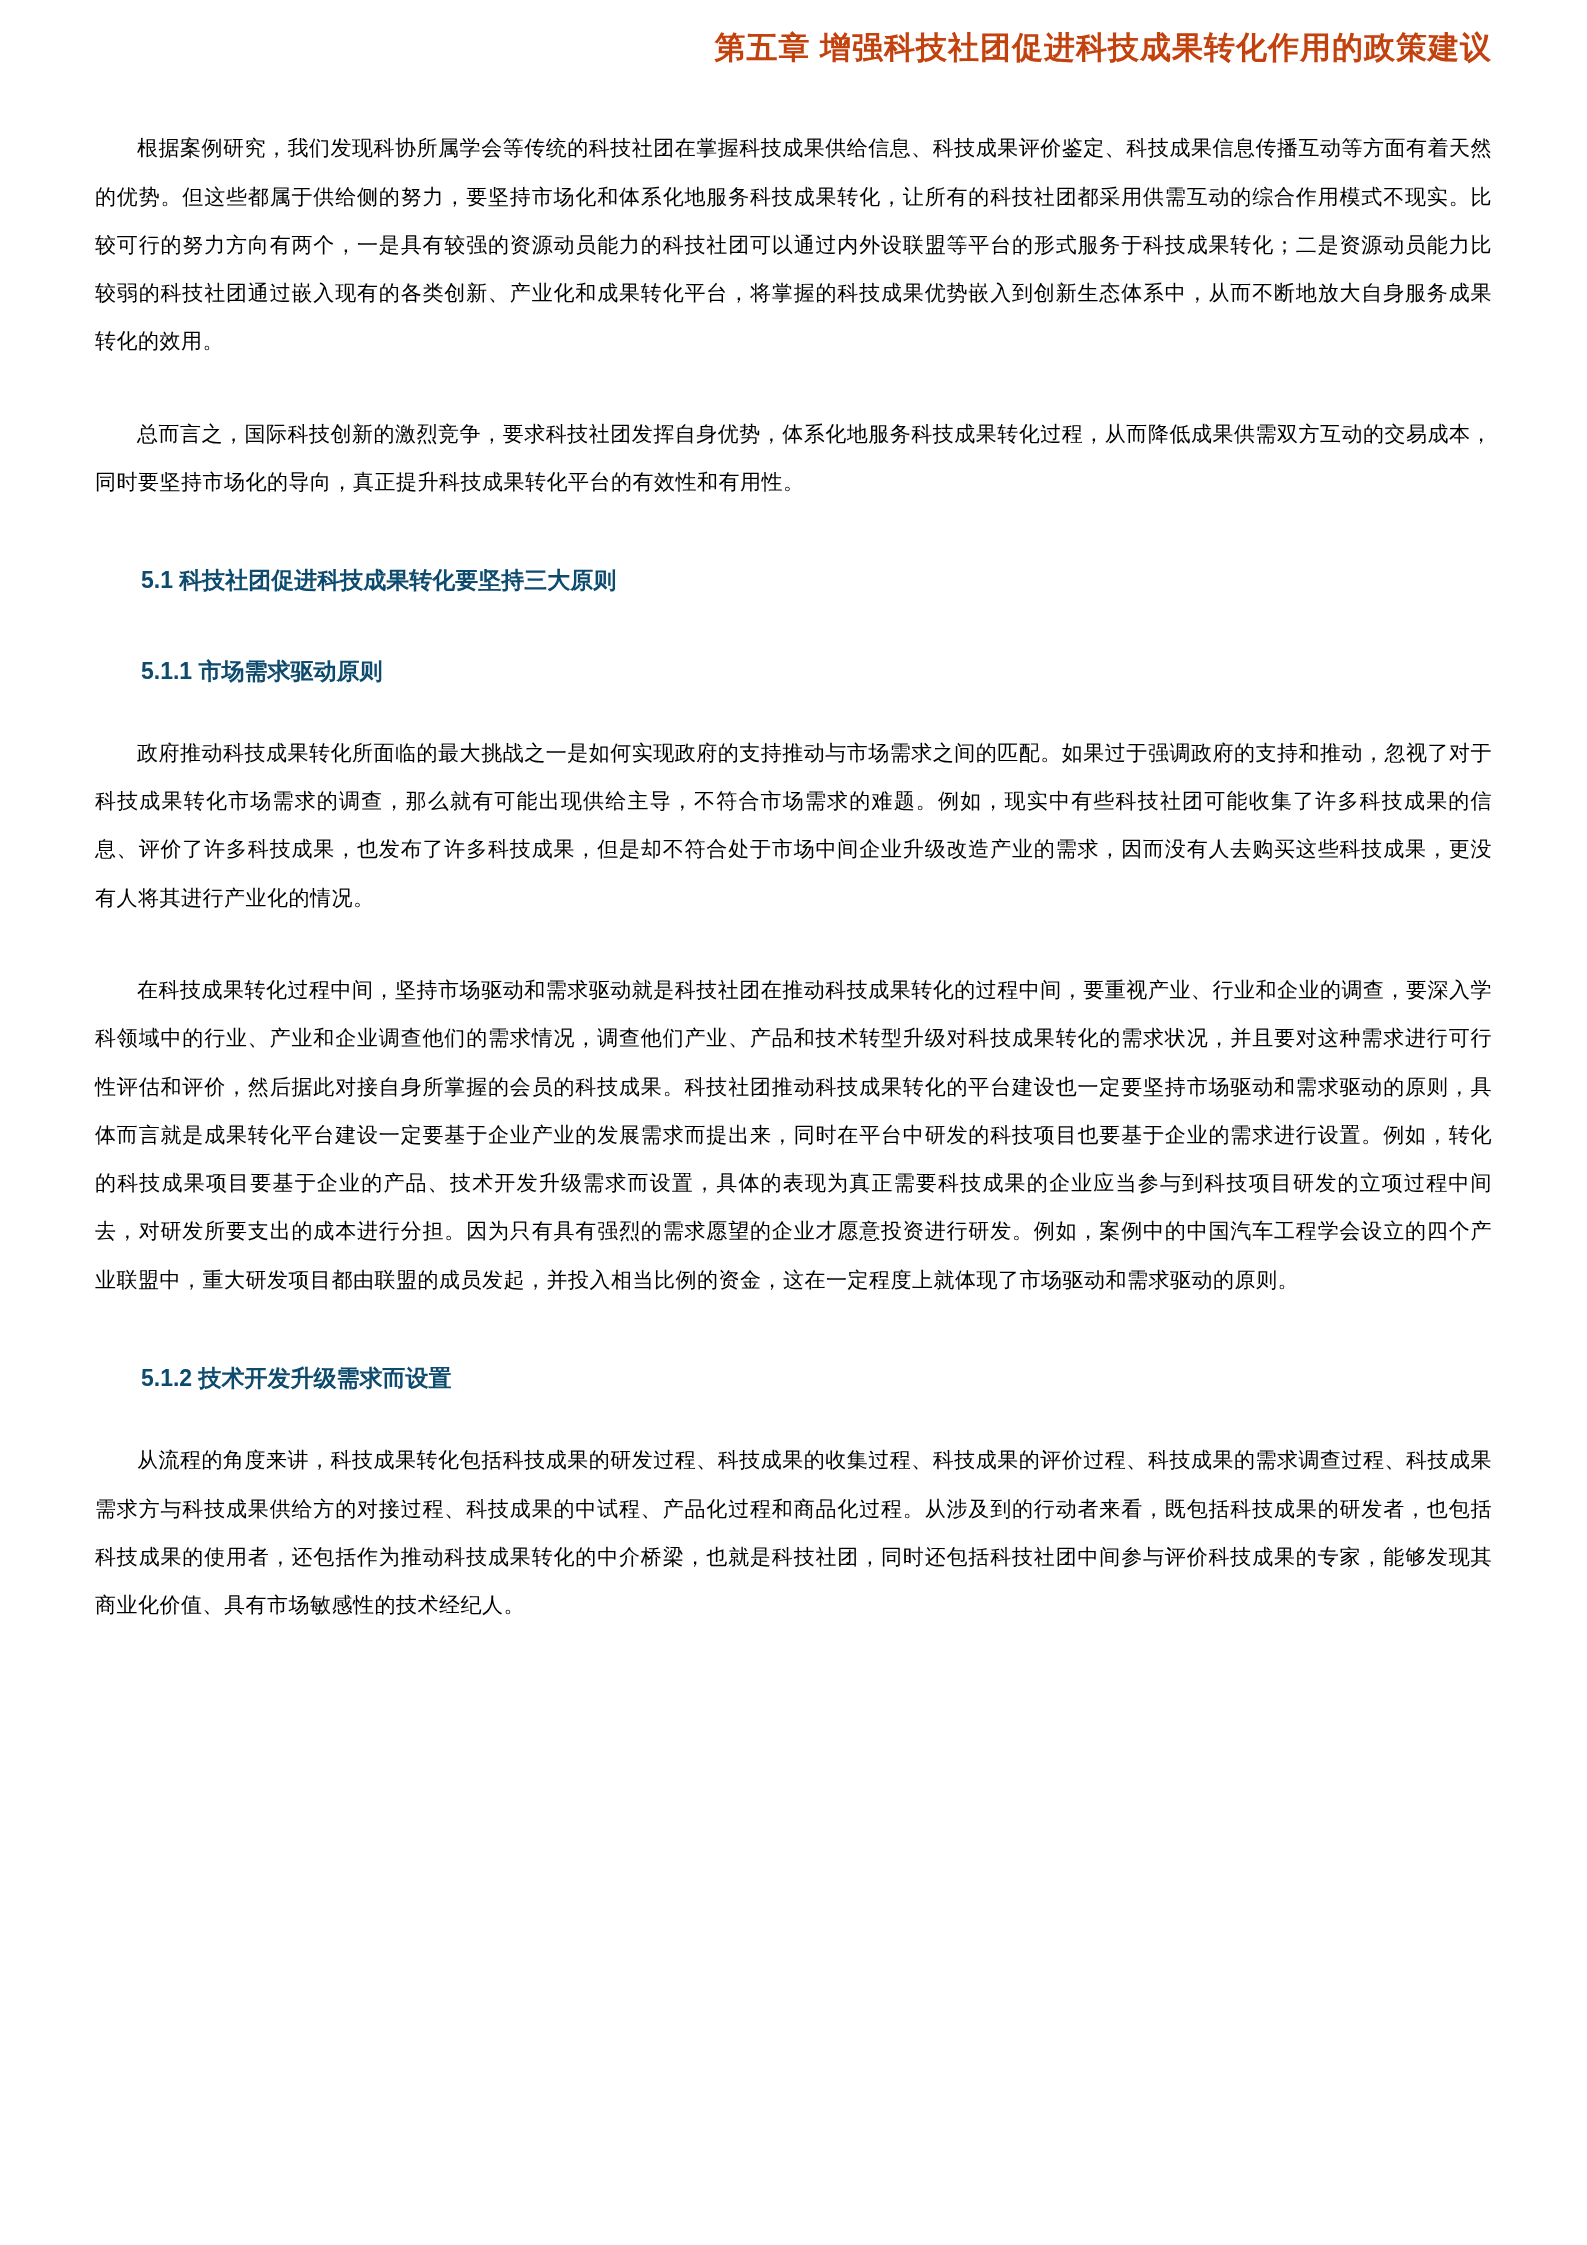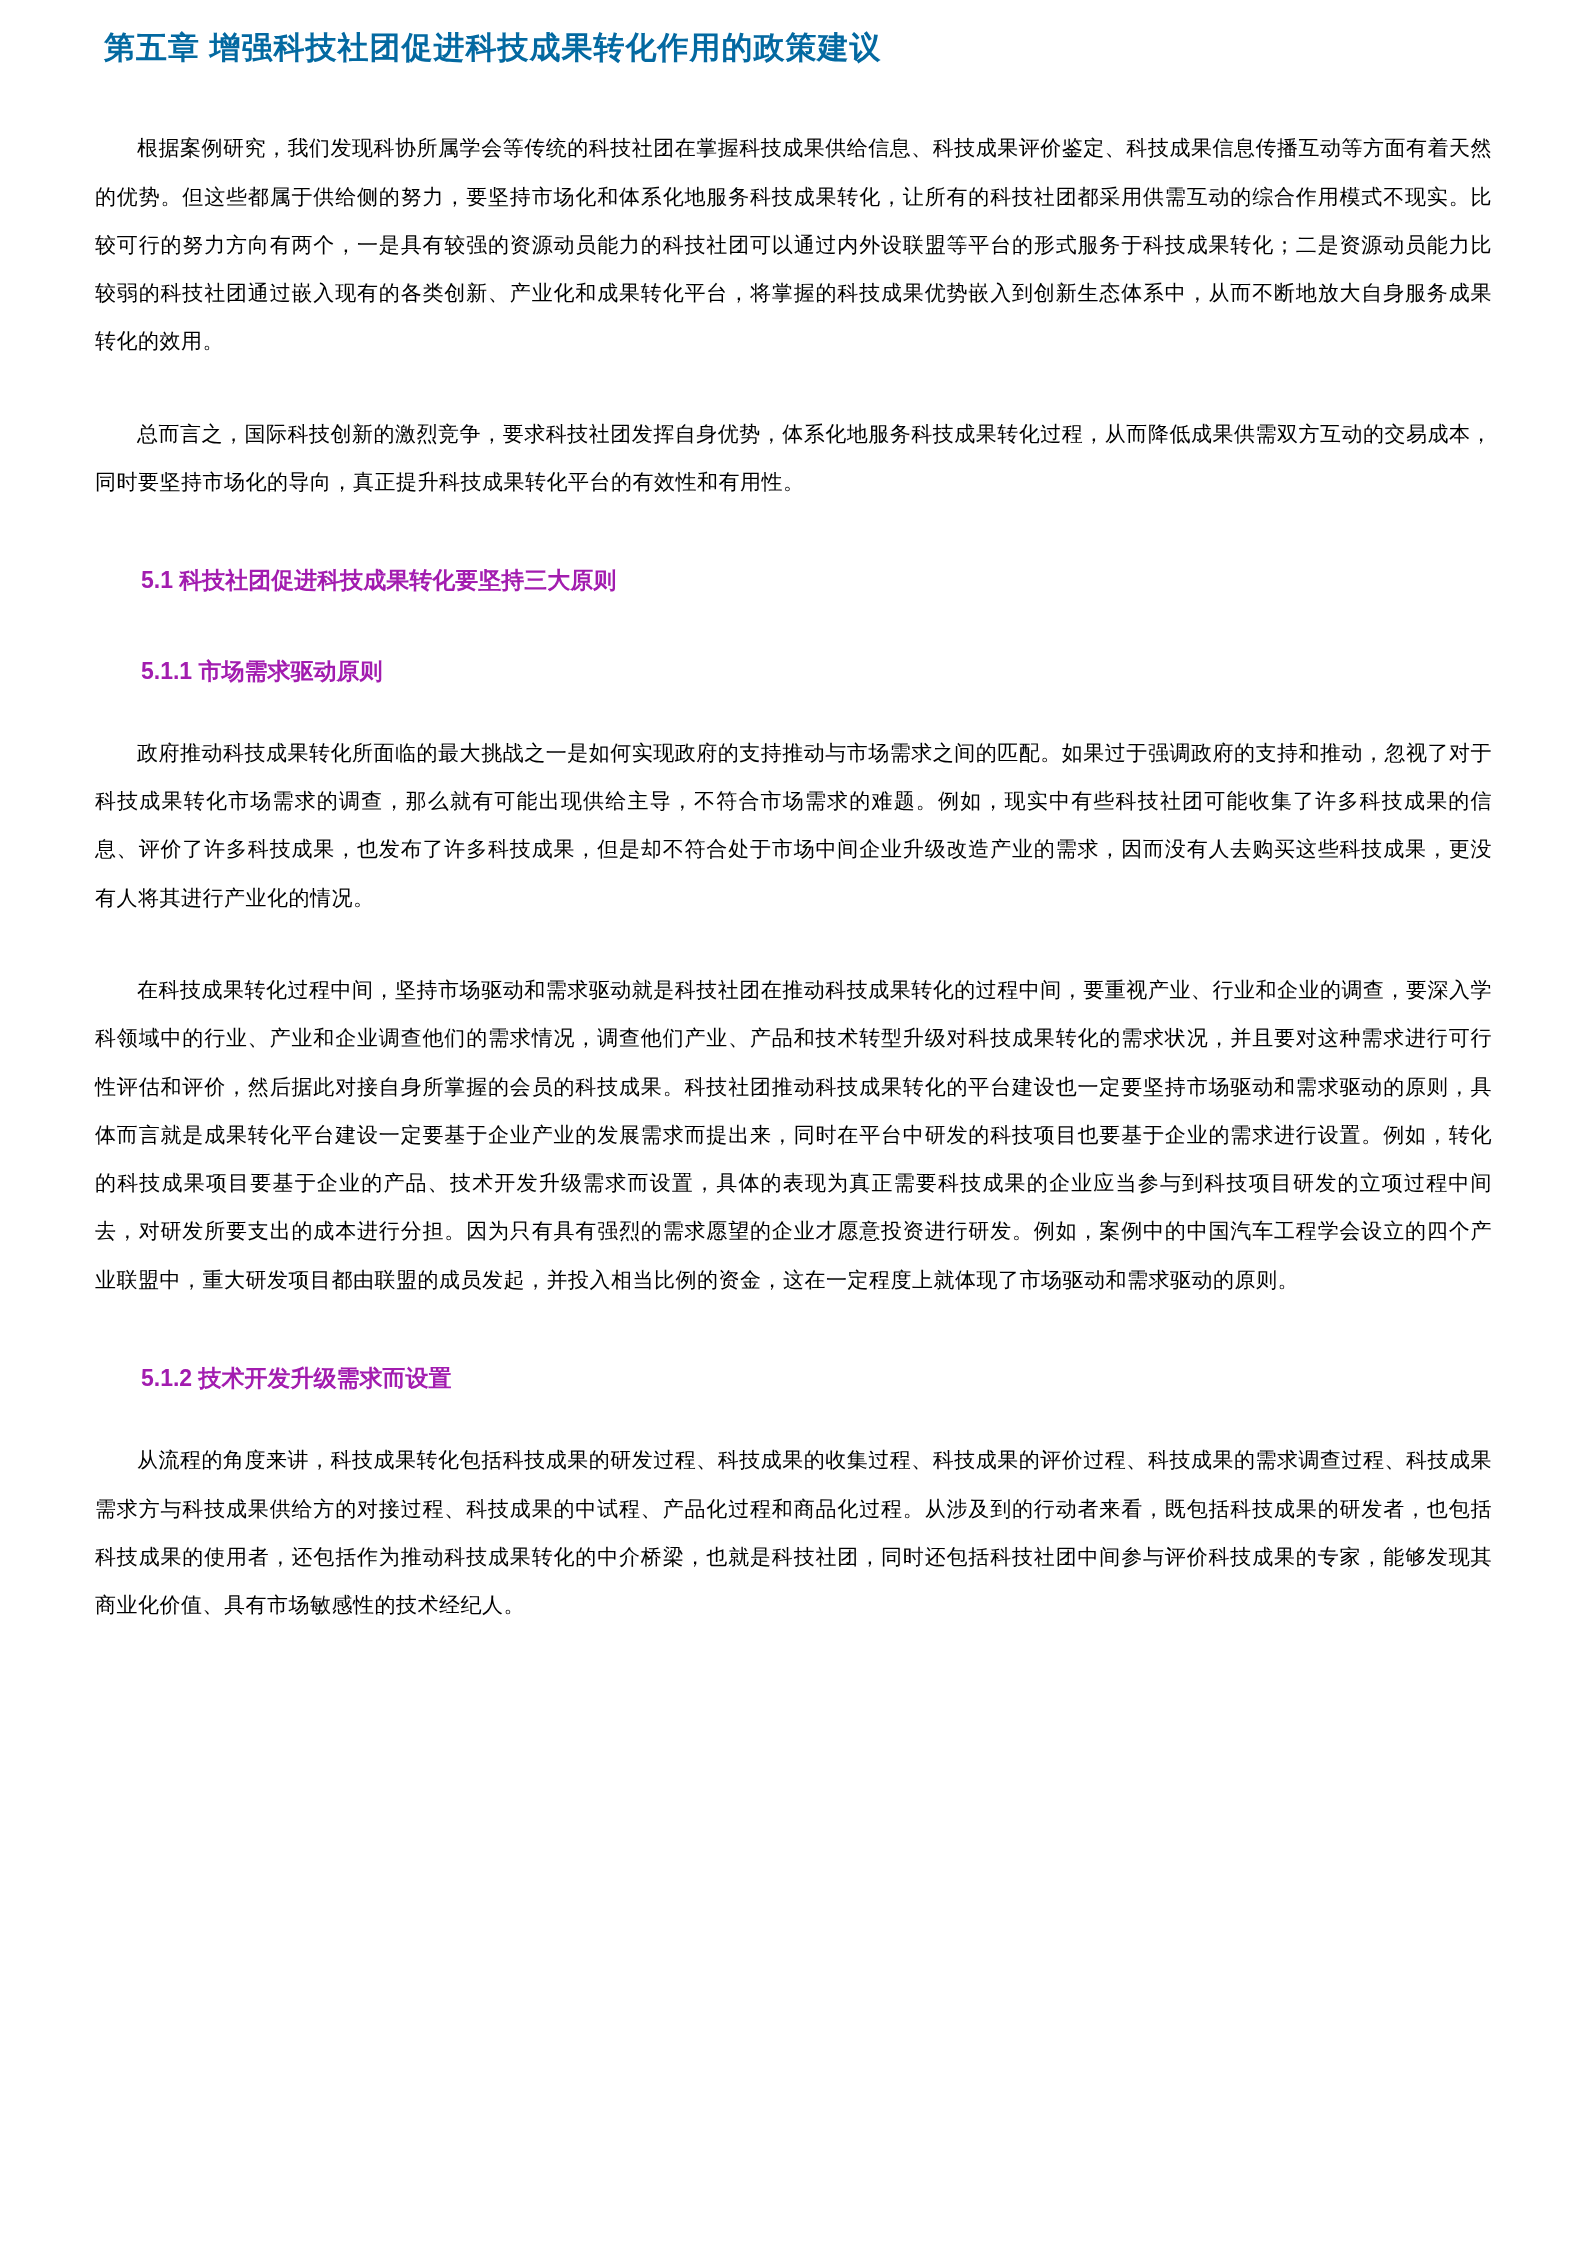--- a/index.html
+++ b/index.html
@@ -19,41 +19,42 @@
     width: 1587px;
     min-height: 2245px;
     padding: 28px 95px 60px 95px;
     background: #ffffff;
   }
   .chapter-title {
     font-family: "Liberation Sans", "DejaVu Sans", sans-serif;
     font-size: 31px;
     font-weight: 700;
     letter-spacing: 1px;
-    margin: 0 0 56px 9px;
+    margin: 0 0 56px 24px;
     line-height: 1.3;
-    color: #0369a1;
+    color: #c2410c;
+    text-align: right;
   }
   .para {
     font-size: 21px;
     line-height: 2.3;
     text-align: justify;
     text-indent: 2em;
     margin: 0 0 44px 0;
     letter-spacing: 0.5px;
     color: #000000;
   }
   .heading-2, .heading-3 {
     font-family: "Liberation Sans", "DejaVu Sans", sans-serif;
     font-size: 23px;
     font-weight: 700;
     text-indent: 2em;
     margin: 58px 0 42px 0;
     line-height: 1.4;
-    color: #a21caf;
+    color: #0c4a6e;
   }
 </style>
 </head>
 <body>
 
 <div class="page">
 
   <h1 class="chapter-title">第五章 增强科技社团促进科技成果转化作用的政策建议</h1>
 
   <p class="para">根据案例研究，我们发现科协所属学会等传统的科技社团在掌握科技成果供给信息、科技成果评价鉴定、科技成果信息传播互动等方面有着天然的优势。但这些都属于供给侧的努力，要坚持市场化和体系化地服务科技成果转化，让所有的科技社团都采用供需互动的综合作用模式不现实。比较可行的努力方向有两个，一是具有较强的资源动员能力的科技社团可以通过内外设联盟等平台的形式服务于科技成果转化；二是资源动员能力比较弱的科技社团通过嵌入现有的各类创新、产业化和成果转化平台，将掌握的科技成果优势嵌入到创新生态体系中，从而不断地放大自身服务成果转化的效用。</p>

